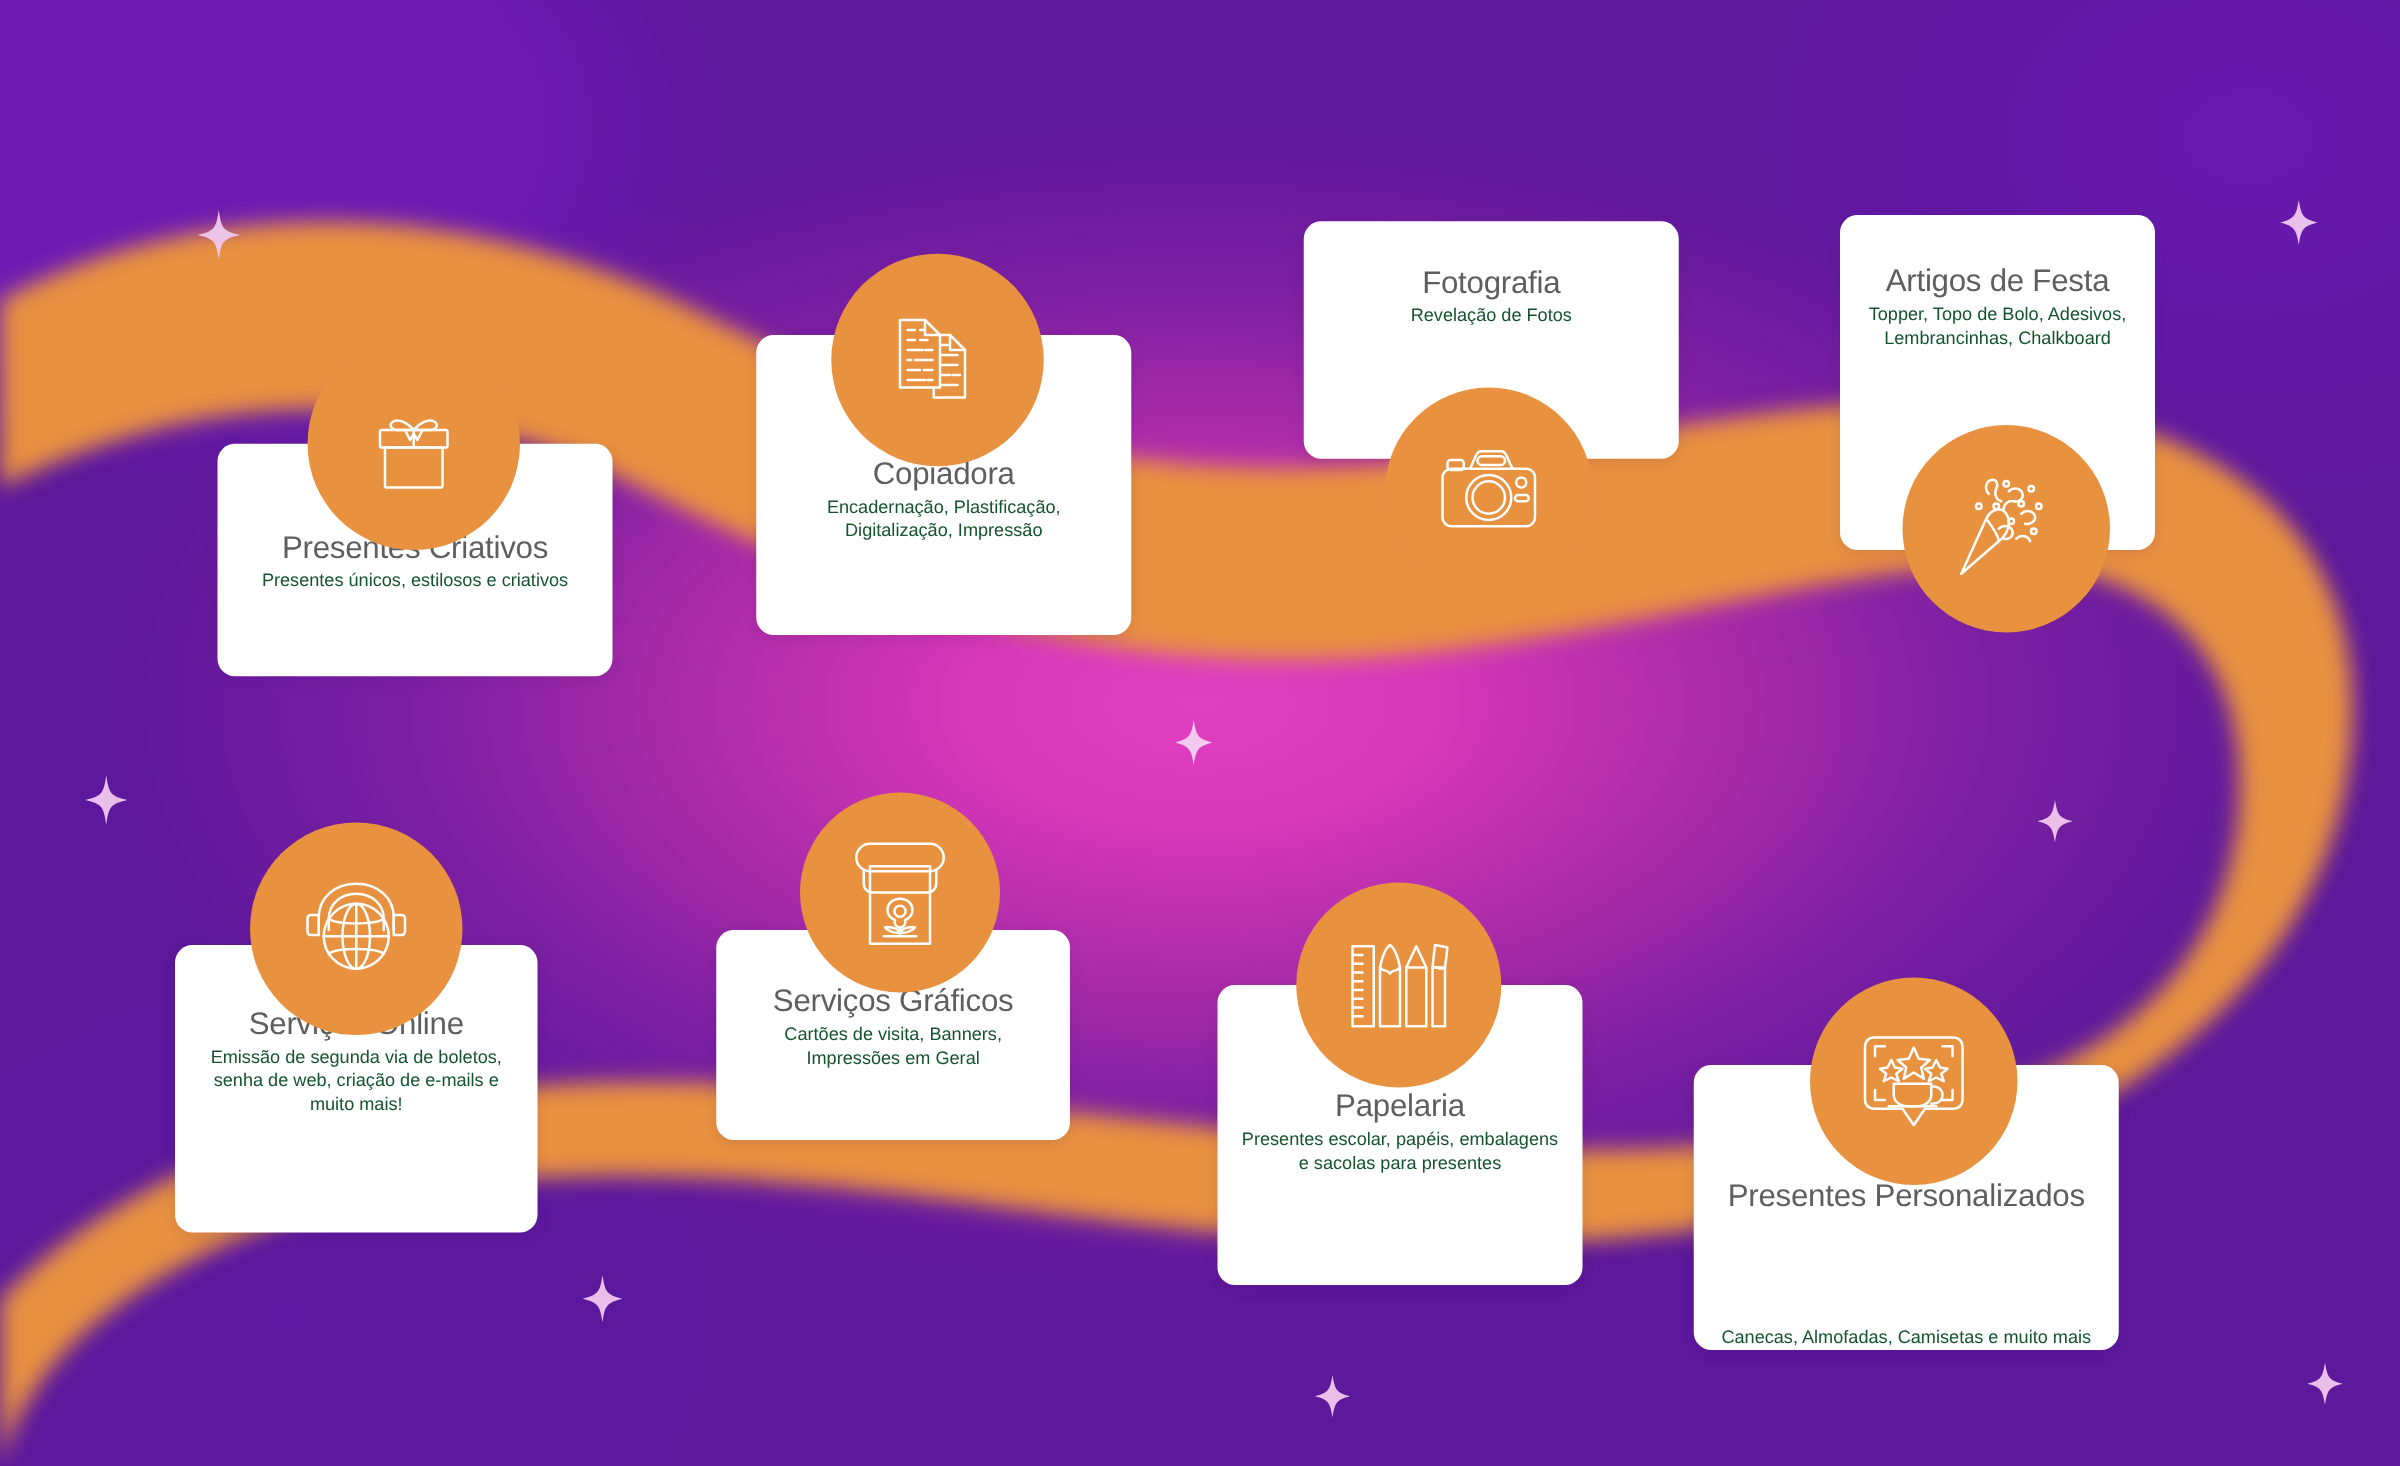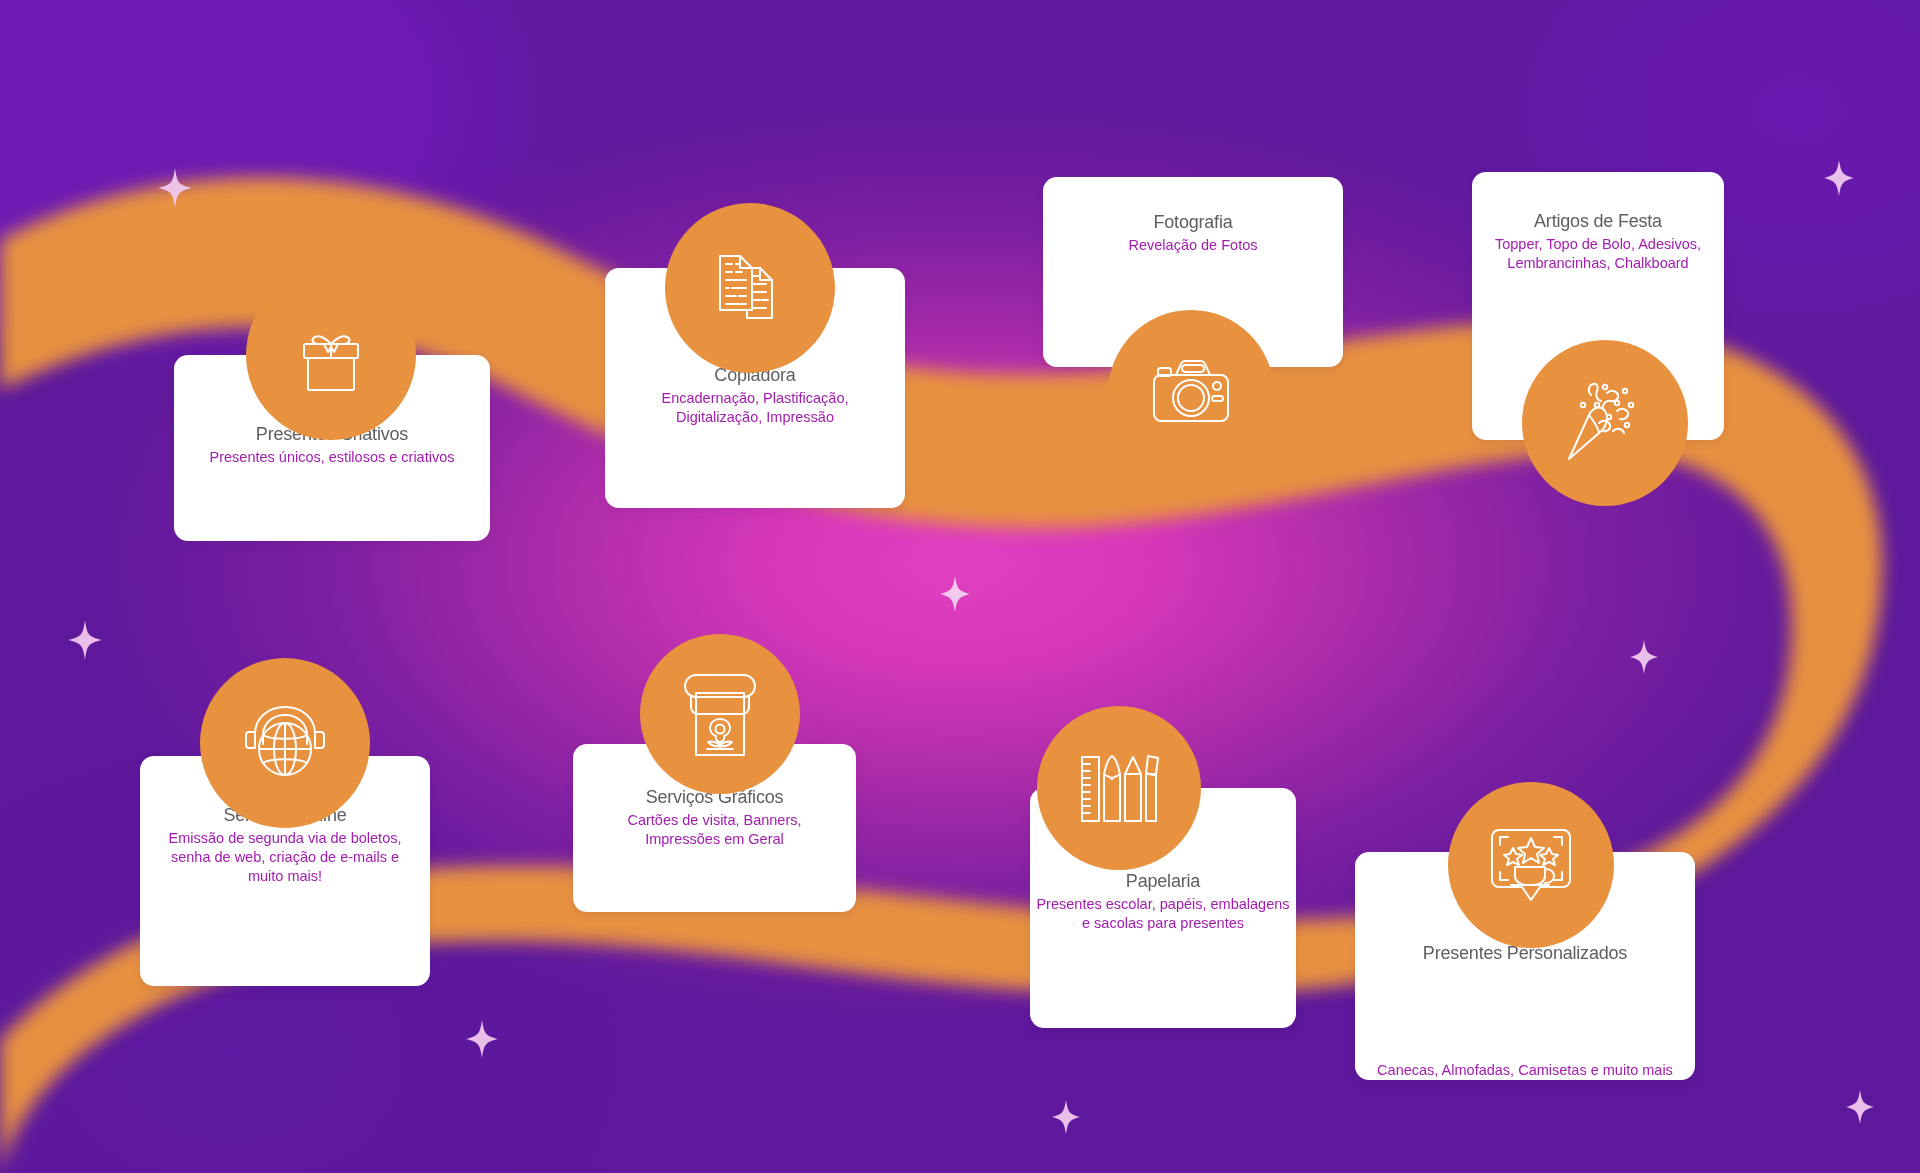--- a/index.html
+++ b/index.html
@@ -44,28 +44,28 @@
     background:#ffffff;
     border-radius:14px;
     box-shadow:0 3px 10px rgba(60,10,90,0.10);
     display:flex;
     flex-direction:column;
     align-items:center;
     text-align:center;
   }
   .card-title{
     color:#5e5e5e;
-    font-size:18px;
+    font-size:25px;
     font-weight:400;
     letter-spacing:-0.2px;
     line-height:1.1;
     white-space:nowrap;
   }
   .card-desc{
-    color:#a21caf;
+    color:#14532d;
     font-size:14.5px;
     font-weight:400;
     line-height:1.32;
     margin-top:3px;
     white-space:pre-line;
   }
   .bubble{
     position:absolute;
     border-radius:50%;
     background:#e8913f;
@@ -270,21 +270,21 @@
           <path d="M39 71 V78"></path>
           <path d="M39 74 C35 71 30 70 27 71 C30 74 35 76 39 75"></path>
           <path d="M39 74 C43 71 48 70 51 71 C48 74 43 76 39 75"></path>
           <path d="M26 78 H52"></path>
         </g>
       </svg>
     </div>
   </div>
 
   <div class="node">
-    <div class="card" style="left:1030px;top:788px;width:266px;height:240px;padding-top:84px;">
+    <div class="card" style="left:974px;top:788px;width:292px;height:240px;padding-top:84px;">
       <div class="card-title">Papelaria</div>
       <div class="card-desc">Presentes escolar, papéis, embalagens
 e sacolas para presentes</div>
     </div>
     <div class="bubble" style="left:1037px;top:706px;width:164px;height:164px;">
       <svg width="80" height="72" viewBox="0 0 80 72">
         <g fill="none" stroke="#ffffff" stroke-width="2" stroke-linejoin="round" stroke-linecap="round">
           <rect x="3" y="5" width="17" height="64"></rect>
           <path d="M3 12 h8 M3 19 h8 M3 26 h8 M3 33 h8 M3 40 h8 M3 47 h8 M3 54 h8 M3 61 h8"></path>
           <path d="M25 22 C27 12 30 6 33 4 C36 6 39 12 41 22 V69 H25 Z"></path>

